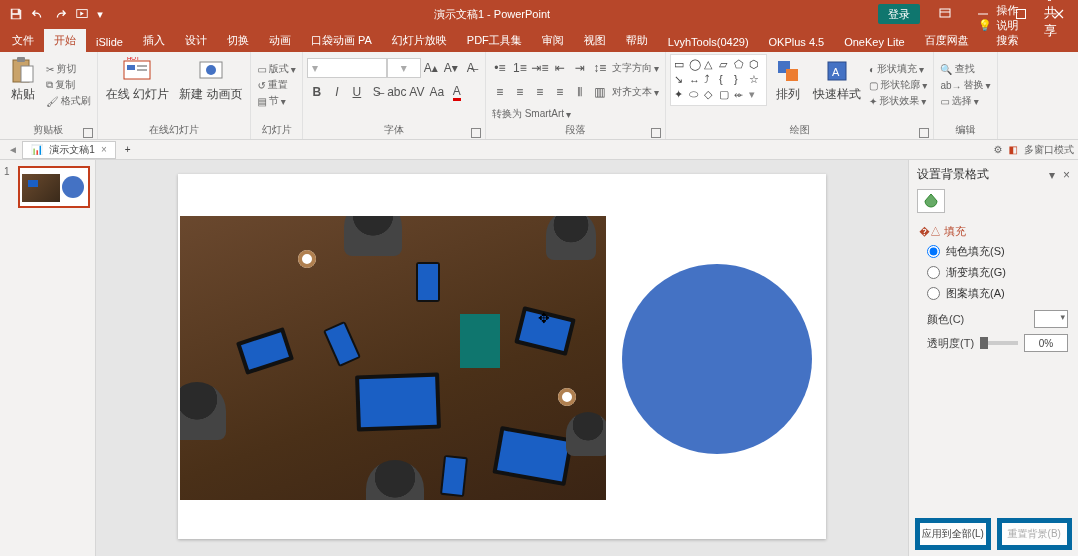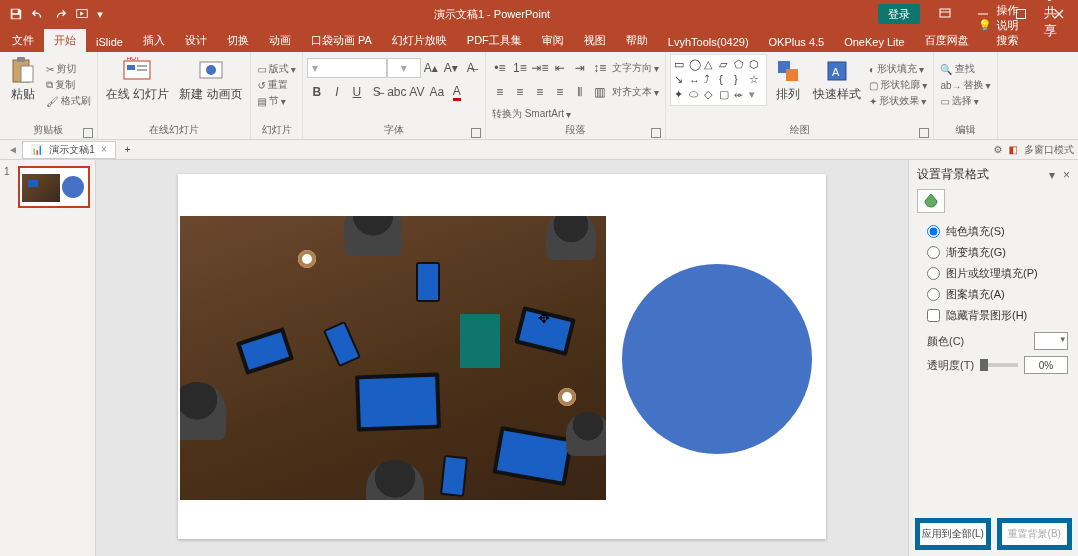--- a/index.html
+++ b/index.html
@@ -423,39 +423,32 @@
           <span>▾</span>
           <span>×</span>
         </span>
     </div>
     <div class="picon">
         <svg width="16" height="16">
           <path d="M8 1l6 7a6 6 0 1 1-12 0z" fill="#6a6" stroke="#383"></path>
         </svg>
       </div>
     <div class="section">
+      <div class="shead">�△ <span>填充</span></div>
       <label class="opt">
           <input type="radio" name="fill" checked="" style=""> 
           <span>纯色填充(S)</span>
         </label>
       <label class="opt">
           <input type="radio" name="fill" style=""> 
           <span>渐变填充(G)</span>
         </label>
       <label class="opt">
           <input type="radio" name="fill" style=""> 
-          <span>图片或纹理填充(P)</span>
-        </label>
-      <label class="opt">
-          <input type="radio" name="fill" style=""> 
           <span>图案填充(A)</span>
-        </label>
-      <label class="opt">
-          <input type="checkbox" style=""> 
-          <span>隐藏背景图形(H)</span>
         </label>
       <div class="colorrow">
         <span>颜色(C)</span>
         <div class="swatch"></div>
       </div>
       <div class="sliderrow">
         <span>透明度(T)</span>
         <div class="slider">
             <div class="knob"></div>
           </div>

